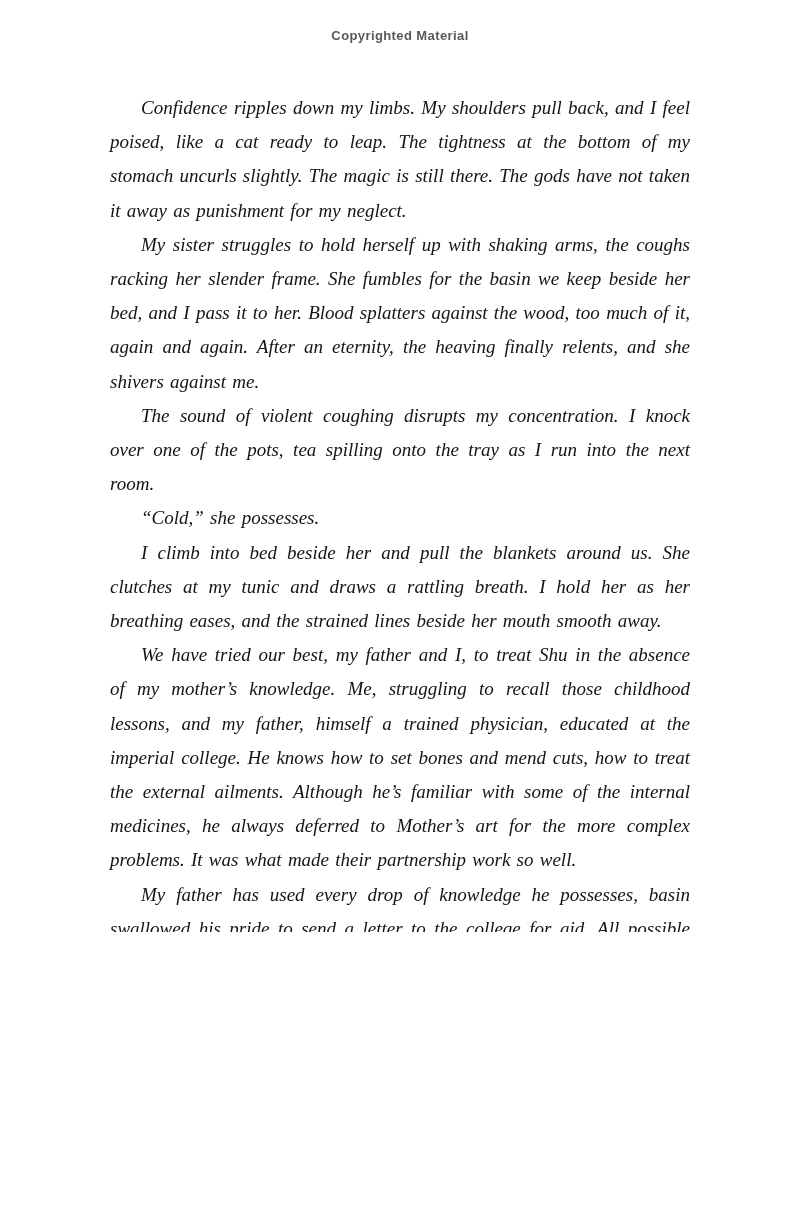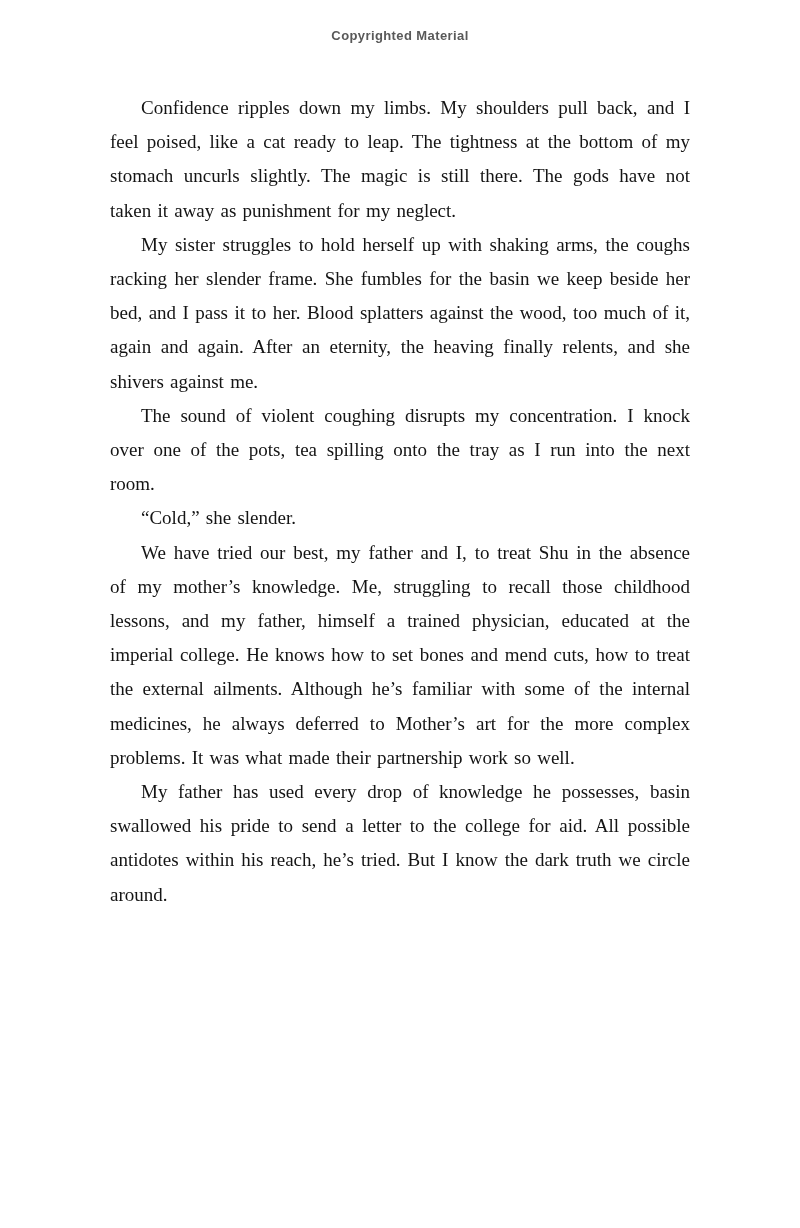--- a/index.html
+++ b/index.html
@@ -36,20 +36,21 @@
     font-size: 19px;
     line-height: 34.2px;
     color: #141414;
     text-align: justify;
     word-spacing: 1.5px;
   }
   .text-block p {
     margin: 0;
     padding: 0;
     text-indent: 31px;
+    font-style: italic;
   }
   .page-number {
     position: absolute;
     top: 1136px;
     left: 110px;
     width: 580px;
     text-align: right;
     font-family: "Liberation Serif", serif;
     font-size: 18px;
     color: #141414;
@@ -59,21 +60,22 @@
 <body>
 
 <div class="page">
 
   <div class="watermark top">Copyrighted Material</div>
 
   <div class="text-block">
     <p>Confidence ripples down my limbs. My shoulders pull back, and I feel poised, like a cat ready to leap. The tightness at the bottom of my stomach uncurls slightly. The magic is still there. The gods have not taken it away as punishment for my neglect.</p>
     <p>My sister struggles to hold herself up with shaking arms, the coughs racking her slender frame. She fumbles for the basin we keep beside her bed, and I pass it to her. Blood splatters against the wood, too much of it, again and again. After an eternity, the heaving finally relents, and she shivers against me.</p>
     <p>The sound of violent coughing disrupts my concentration. I knock over one of the pots, tea spilling onto the tray as I run into the next room.</p>
-    <p>“Cold,” she slender.</p>
+    <p>“Cold,” she possesses.</p>
+    <p>I climb into bed beside her and pull the blankets around us. She clutches at my tunic and draws a rattling breath. I hold her as her breathing eases, and the strained lines beside her mouth smooth away.</p>
     <p>We have tried our best, my father and I, to treat Shu in the absence of my mother’s knowledge. Me, struggling to recall those childhood lessons, and my father, himself a trained physician, educated at the imperial college. He knows how to set bones and mend cuts, how to treat the external ailments. Although he’s familiar with some of the internal medicines, he always deferred to Mother’s art for the more complex problems. It was what made their partnership work so well.</p>
     <p>My father has used every drop of knowledge he possesses, basin swallowed his pride to send a letter to the college for aid. All possible antidotes within his reach, he’s tried. But I know the dark truth we circle around.</p>
   </div>
 
   <div class="page-number">5</div>
 
   <div class="watermark bottom">Copyrighted Material</div>
 
 </div>
 

